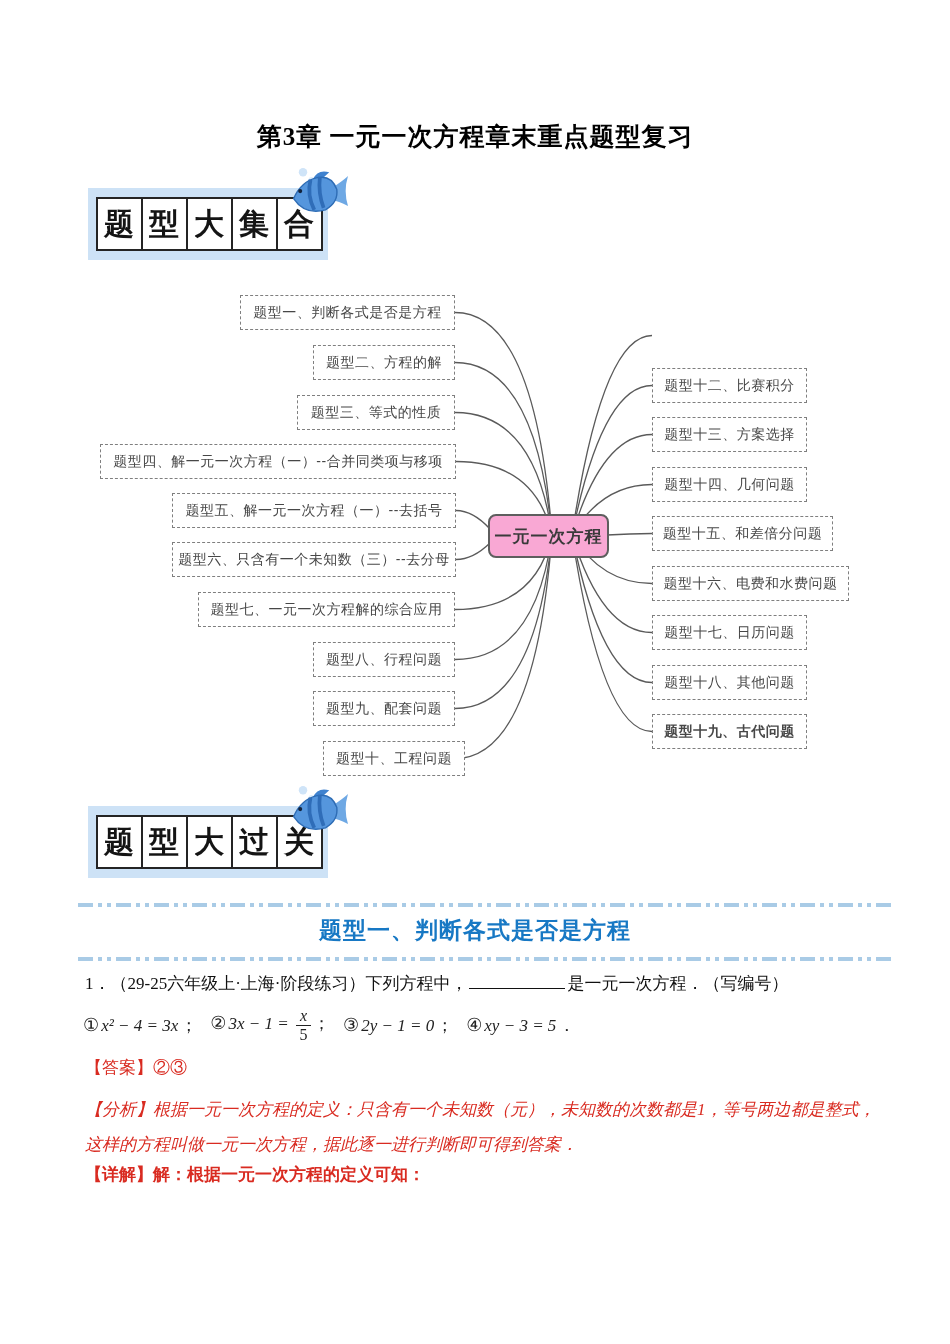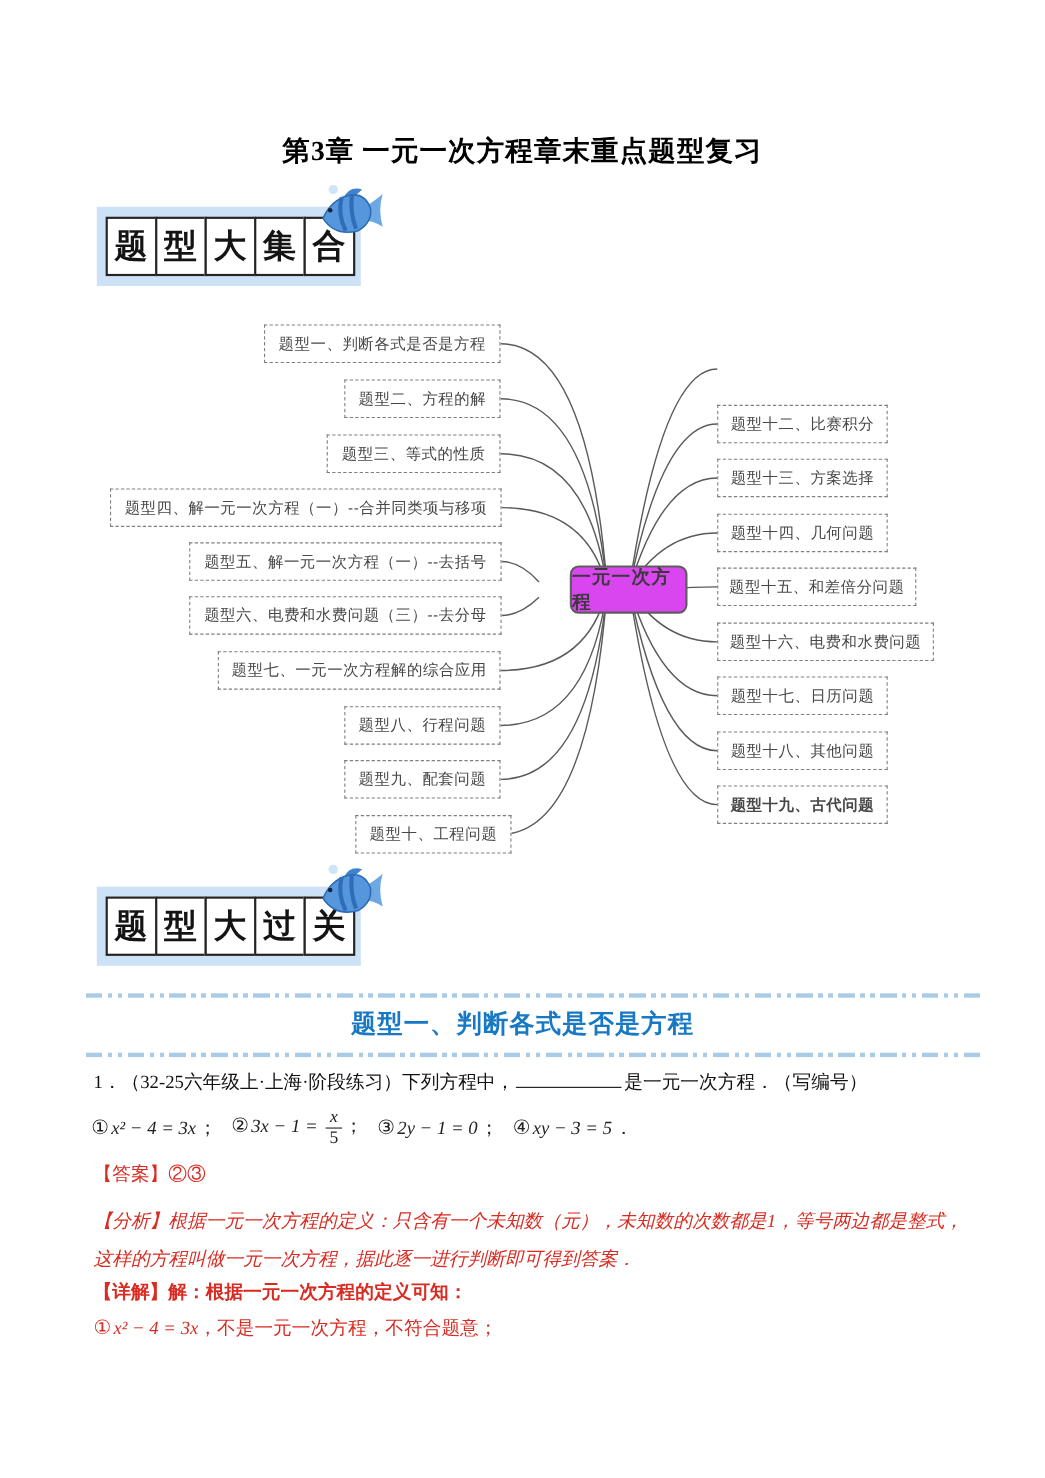--- a/index.html
+++ b/index.html
@@ -21,24 +21,24 @@
          font:bold 30px "Liberation Serif",serif;color:#141414;}
   .fish{position:absolute;right:-20px;top:-24px;}
 
   
   .mindmap{position:absolute;left:0;top:285px;width:950px;height:520px;}
   #mm-svg{position:absolute;left:0;top:0;}
   #mm-svg path{fill:none;stroke:#5a5a5a;stroke-width:1.3px;}
   .mm-node{position:absolute;height:35px;box-sizing:border-box;border:1.5px dashed #7f7f7f;
            background:#fff;display:flex;align-items:center;justify-content:center;
            font:14px "Liberation Sans",sans-serif;color:#474747;letter-spacing:.5px;white-space:nowrap;}
-  .mm-center{position:absolute;left:488px;top:229px;width:107px;height:44px;box-sizing:border-box;
-             background:#d946ef;border:2px solid #5e5e5e;border-radius:8px;
+  .mm-center{position:absolute;left:488px;top:229px;width:121px;height:44px;box-sizing:border-box;
+             background:#f9a8d4;border:2px solid #5e5e5e;border-radius:8px;
              display:flex;align-items:center;justify-content:center;
-             font:bold 17px "Liberation Sans",sans-serif;color:#3a3a3a;letter-spacing:1px;margin-left:30px;}
+             font:bold 17px "Liberation Sans",sans-serif;color:#3a3a3a;letter-spacing:1px;}
 
   
   .divider{position:absolute;left:78px;width:818px;height:4px;
            background-image:repeating-linear-gradient(90deg,
              var(--divider-blue,#a9cbe6) 0 15px, transparent 15px 20px,
              var(--divider-blue,#a9cbe6) 20px 24px, transparent 24px 29px,
              var(--divider-blue,#a9cbe6) 29px 33px, transparent 33px 38px);}
   .divider-top{top:903px;}
   .divider-bottom{top:957px;}
   .section-heading{position:absolute;left:0;right:0;top:915px;margin:0;text-align:center;
@@ -114,21 +114,21 @@
         <path d="M652,347.5 Q602,347.5 572,250"></path>
         <path d="M652,397.5 Q602,397.5 572,250"></path>
         <path d="M652,446.5 Q602,446.5 572,250"></path>
       </svg>
 
   <div class="mm-node" style="left: 240px; top: 10px; width: 215px;">题型一、判断各式是否是方程</div>
       <div class="mm-node" style="left: 313px; top: 60px; width: 142px;">题型二、方程的解</div>
       <div class="mm-node" style="left: 100px; top: 159px; width: 356px;">题型四、解一元一次方程（一）--合并同类项与移项</div>
       <div class="mm-node" style="left: 297px; top: 110px; width: 158px;">题型三、等式的性质</div>
       <div class="mm-node" style="left: 172px; top: 208px; width: 284px;">题型五、解一元一次方程（一）--去括号</div>
-      <div class="mm-node" style="left: 172px; top: 257px; width: 284px;">题型六、电费和水费问题（三）--去分母</div>
+      <div class="mm-node" style="left: 172px; top: 257px; width: 284px;">题型六、只含有一个未知数（三）--去分母</div>
       <div class="mm-node" style="left: 198px; top: 307px; width: 257px;">题型七、一元一次方程解的综合应用</div>
       <div class="mm-node" style="left: 313px; top: 357px; width: 142px;">题型八、行程问题</div>
       <div class="mm-node" style="left: 313px; top: 406px; width: 142px;">题型九、配套问题</div>
       <div class="mm-node" style="left: 323px; top: 456px; width: 142px; text-align: right;">题型十、工程问题</div>
       <div class="mm-node" style="left: 652px; top: 83px; width: 155px;">题型十二、比赛积分</div>
       <div class="mm-node" style="left: 652px; top: 132px; width: 155px;">题型十三、方案选择</div>
       <div class="mm-node" style="left: 652px; top: 182px; width: 155px;">题型十四、几何问题</div>
       <div class="mm-node" style="left: 652px; top: 231px; width: 181px;">题型十五、和差倍分问题</div>
       <div class="mm-node" style="left: 652px; top: 281px; width: 197px;">题型十六、电费和水费问题</div>
       <div class="mm-node" style="left: 652px; top: 330px; width: 155px;">题型十七、日历问题</div>
@@ -154,30 +154,29 @@
       <path d="M24,16 Q20,32 28,48" stroke="#2f6db8" stroke-width="4" fill="none"></path>
       <path d="M34,13 Q32,30 38,46" stroke="#2f6db8" stroke-width="4" fill="none"></path>
       <circle cx="13" cy="28" r="2.2" fill="#12233d"></circle>
     </svg>
   </div>
 
   <div class="divider divider-top"></div>
   <h2 class="section-heading">题型一、判断各式是否是方程</h2>
   <div class="divider divider-bottom"></div>
 
-  <p class="q-line"><span>1．</span><span>（32-25六年级上·上海·阶段练习）下列方程中，</span><span class="blank"></span><span>是一元一次方程．（写编号）</span></p>
+  <p class="q-line"><span>1．</span><span>（29-25六年级上·上海·阶段练习）下列方程中，</span><span class="blank"></span><span>是一元一次方程．（写编号）</span></p>
 
   <div class="eq-line">
     <span class="eq"><span class="tag">①</span><span class="math">x² − 4 = 3x</span><span class="sep">；</span></span>
     <span class="eq"><span class="tag">②</span><span class="math">3x − 1 = </span><span class="frac"><span class="top math">x</span><span class="bot">5</span></span><span class="sep">；</span></span>
     <span class="eq"><span class="tag">③</span><span class="math">2y − 1 = 0</span><span class="sep">；</span></span>
     <span class="eq"><span class="tag">④</span><span class="math">xy − 3 = 5</span><span class="sep">．</span></span>
   </div>
 
   <p class="ans a-answer"><span>【答案】</span><span>②③</span></p>
 
   <p class="ans a-analysis"><span>【分析】</span><span>根据一元一次方程的定义：只含有一个未知数（元），未知数的次数都是1，等号两边都是整式，</span><br><span>这样的方程叫做一元一次方程，据此逐一进行判断即可得到答案．</span></p>
 
   <p class="ans a-detail"><span>【详解】</span><span>解：根据一元一次方程的定义可知：</span></p>
 
-  <p class="ans a-step1"><span class="tag">①</span><span class="math">x² − 4 = 3x</span><span>，不是一元一次方程，不符合题意；</span></p>
 
 </div>
 
 </body></html>

